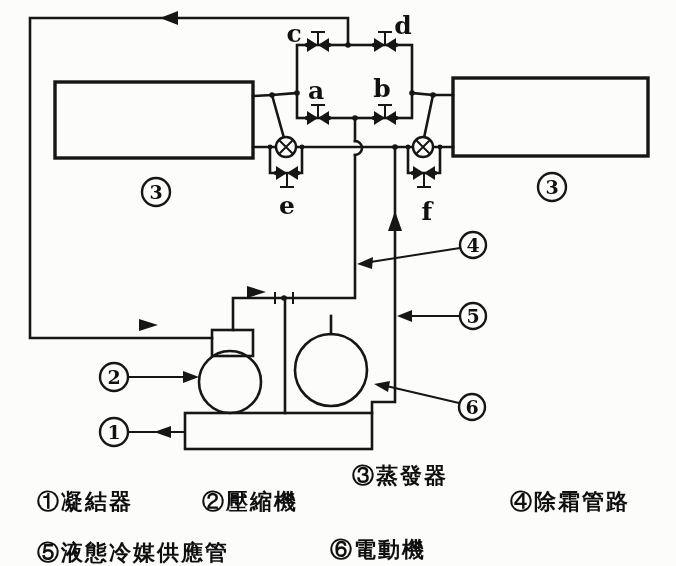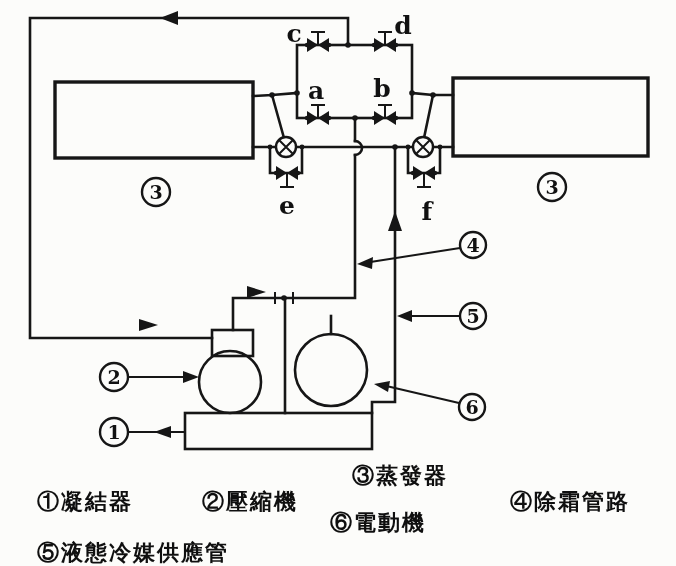--- a/index.html
+++ b/index.html
@@ -179,15 +179,15 @@
     <text class="lbl" x="287" y="214">e</text>
     <text class="lbl" x="427" y="220">f</text>
   </svg>
 
   <div>
     <span class="legend-item" style="left:37px;top:487px"><span>①</span><span>凝結器</span></span>
     <span class="legend-item" style="left:202px;top:487px"><span>②</span><span>壓縮機</span></span>
     <span class="legend-item" style="left:352px;top:461px"><span>③</span><span>蒸發器</span></span>
     <span class="legend-item" style="left:510px;top:487px"><span>④</span><span>除霜管路</span></span>
     <span class="legend-item" style="left:37px;top:538px"><span>⑤</span><span>液態冷媒供應管</span></span>
-    <span class="legend-item" style="left:330px;top:508px"><span>⑥</span><span>電動機</span></span>
+    <span class="legend-item" style="left:330px;top:535px"><span>⑥</span><span>電動機</span></span>
   </div>
 </div>
 
 </body></html>

